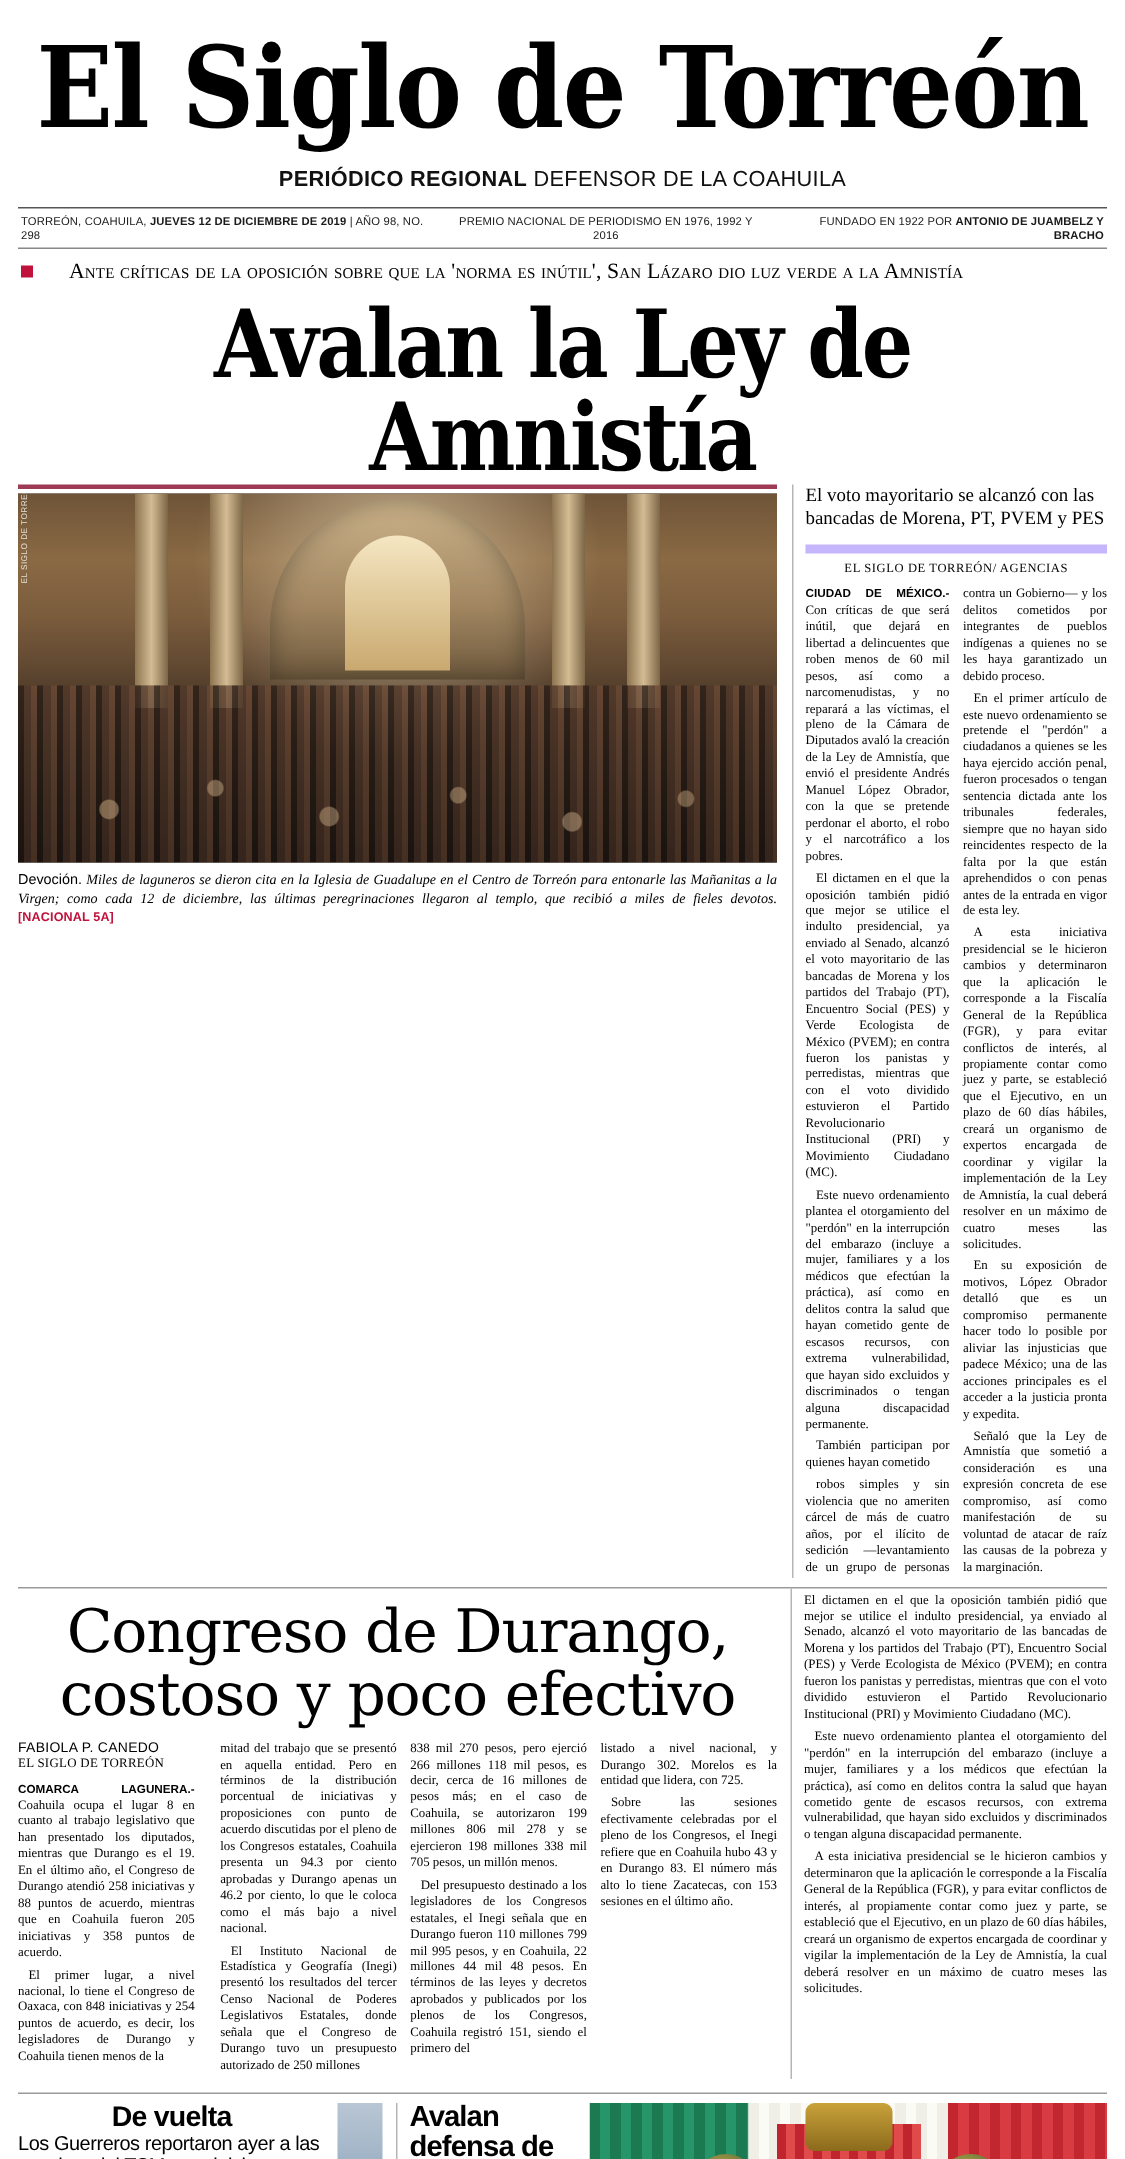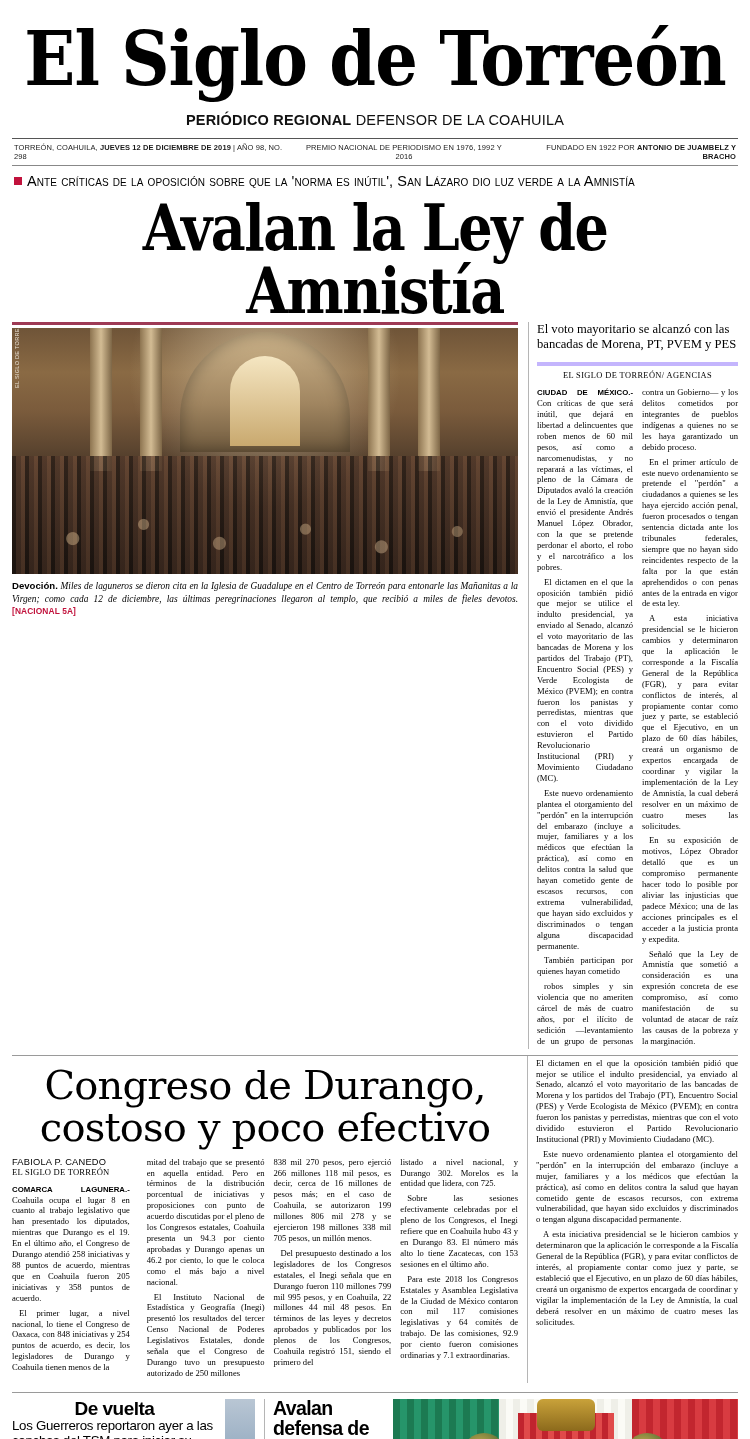--- a/index.html
+++ b/index.html
@@ -53,23 +53,23 @@
   .masthead-info b { font-weight: 700; }
   .masthead-info .mi-left { text-align: left; }
   .masthead-info .mi-mid { text-align: center; }
   .masthead-info .mi-right { text-align: right; }
   .thin-rule { border-top: 1px solid #888; }
 
   
   .kicker {
     display: flex;
     align-items: center;
-    gap: 5px;
+    gap: 24px;
     padding: 7px 2px 3px 2px;
-    font-family: Liberation Sans, sans-serif;
+    font-family: Liberation Serif, serif;
     font-size: 14.5px;
     font-variant: small-caps;
     letter-spacing: 0.1px;
   }
   .kicker-square {
     width: 8px; height: 8px;
     background: #c1123c;
     flex: 0 0 auto;
   }
 
@@ -161,21 +161,21 @@
     padding: 6px 0 6px 0;
     font-family: "Liberation Serif", serif;
     font-size: 9.4px;
     line-height: 1.32;
     font-style: italic;
     text-align: justify;
   }
   .caption b {
     font-family: "Liberation Sans", sans-serif;
     font-style: normal;
-    font-weight: 700;
+    font-weight: 400;
     font-size: 9.6px;
   }
   .ref {
     font-family: "Liberation Sans", sans-serif;
     font-style: normal;
     font-weight: 700;
     font-size: 8.4px;
     color: #c1123c;
     letter-spacing: 0.1px;
     white-space: nowrap;
@@ -187,21 +187,21 @@
     font-size: 12.6px;
     line-height: 1.2;
     padding: 0 0 8px 0;
   }
   .byline-center {
     text-align: center;
     font-family: "Liberation Serif", serif;
     font-size: 8.4px;
     letter-spacing: 0.4px;
     padding: 5px 0 7px 0;
-    border-top: 4px solid #c4b5fd;
+    border-top: 6px solid #c4b5fd;
     margin-top: 2px;
   }
   .two-col-body {
     column-count: 2;
     column-gap: 9px;
     column-rule: none;
   }
   .bodytext {
     font-family: "Liberation Serif", serif;
     font-size: 8.6px;
@@ -402,21 +402,20 @@
           <p>mitad del trabajo que se presentó en aquella entidad. Pero en términos de la distribución porcentual de iniciativas y proposiciones con punto de acuerdo discutidas por el pleno de los Congresos estatales, Coahuila presenta un 94.3 por ciento aprobadas y Durango apenas un 46.2 por ciento, lo que le coloca como el más bajo a nivel nacional.</p>
           <p>El Instituto Nacional de Estadística y Geografía (Inegi) presentó los resultados del tercer Censo Nacional de Poderes Legislativos Estatales, donde señala que el Congreso de Durango tuvo un presupuesto autorizado de 250 millones</p>
         </div>
         <div class="bodytext">
           <p>838 mil 270 pesos, pero ejerció 266 millones 118 mil pesos, es decir, cerca de 16 millones de pesos más; en el caso de Coahuila, se autorizaron 199 millones 806 mil 278 y se ejercieron 198 millones 338 mil 705 pesos, un millón menos.</p>
           <p>Del presupuesto destinado a los legisladores de los Congresos estatales, el Inegi señala que en Durango fueron 110 millones 799 mil 995 pesos, y en Coahuila, 22 millones 44 mil 48 pesos. En términos de las leyes y decretos aprobados y publicados por los plenos de los Congresos, Coahuila registró 151, siendo el primero del</p>
         </div>
         <div class="bodytext">
           <p>listado a nivel nacional, y Durango 302. Morelos es la entidad que lidera, con 725.</p>
           <p>Sobre las sesiones efectivamente celebradas por el pleno de los Congresos, el Inegi refiere que en Coahuila hubo 43 y en Durango 83. El número más alto lo tiene Zacatecas, con 153 sesiones en el último año.</p>
-          <p>Para este 2018 los Congresos Estatales y Asamblea Legislativa de la Ciudad de México contaron con mil 117 comisiones legislativas y 64 comités de trabajo. De las comisiones, 92.9 por ciento fueron comisiones ordinarias y 7.1 extraordinarias.</p>
         </div>
       </div>
     </div>
     <div class="bodytext v-sep" style="flex:1 1 auto; padding-left:8px; padding-top:2px;">
       <p>El dictamen en el que la oposición también pidió que mejor se utilice el indulto presidencial, ya enviado al Senado, alcanzó el voto mayoritario de las bancadas de Morena y los partidos del Trabajo (PT), Encuentro Social (PES) y Verde Ecologista de México (PVEM); en contra fueron los panistas y perredistas, mientras que con el voto dividido estuvieron el Partido Revolucionario Institucional (PRI) y Movimiento Ciudadano (MC).</p>
       <p>Este nuevo ordenamiento plantea el otorgamiento del "perdón" en la interrupción del embarazo (incluye a mujer, familiares y a los médicos que efectúan la práctica), así como en delitos contra la salud que hayan cometido gente de escasos recursos, con extrema vulnerabilidad, que hayan sido excluidos y discriminados o tengan alguna discapacidad permanente.</p>
       <p>A esta iniciativa presidencial se le hicieron cambios y determinaron que la aplicación le corresponde a la Fiscalía General de la República (FGR), y para evitar conflictos de interés, al propiamente contar como juez y parte, se estableció que el Ejecutivo, en un plazo de 60 días hábiles, creará un organismo de expertos encargada de coordinar y vigilar la implementación de la Ley de Amnistía, la cual deberá resolver en un máximo de cuatro meses las solicitudes.</p>
     </div>
   </div>
 

